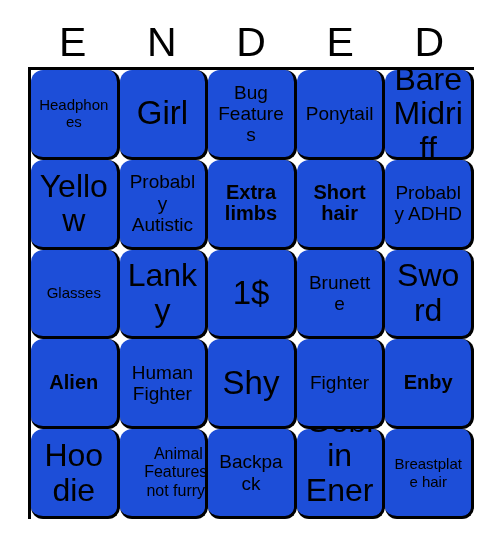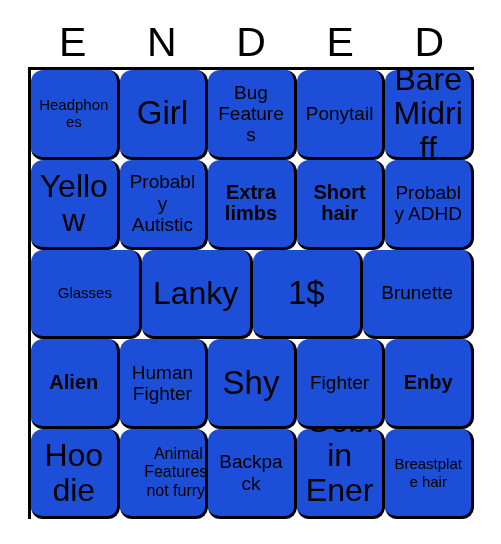--- a/index.html
+++ b/index.html
@@ -150,20 +150,23 @@
         </div>
       <div class="cell">
           <span class="cell-text t-lg">Lanky</span>
         </div>
       <div class="cell">
           <span class="cell-text t-xxl">1$</span>
         </div>
       <div class="cell">
           <span class="cell-text t-md">Brunette</span>
         </div>
+      <div class="cell">
+          <span class="cell-text t-lg">Sword</span>
+        </div>
     </div>
 
     <div class="grid-row">
       <div class="cell">
           <span class="cell-text t-xl">Alien</span>
         </div>
       <div class="cell">
           <span class="cell-text t-md">Human Fighter</span>
         </div>
       <div class="cell">

